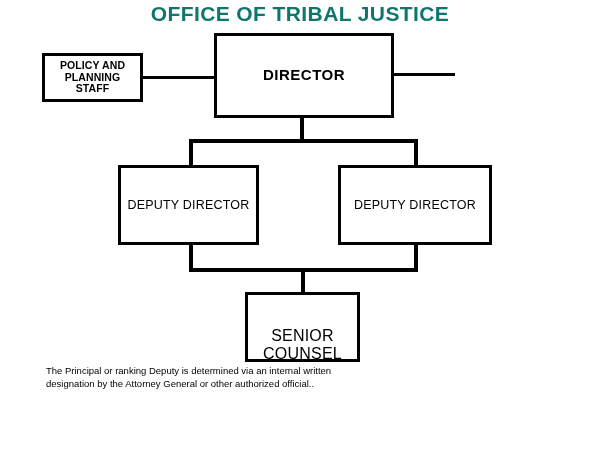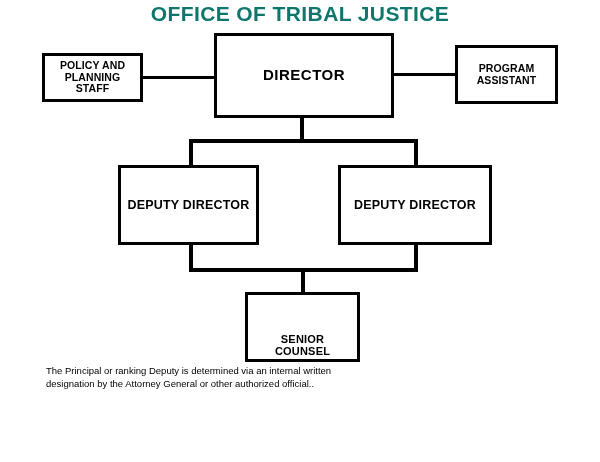--- a/index.html
+++ b/index.html
@@ -43,21 +43,20 @@
     justify-content: center;
     text-align: center;
     line-height: 1.12;
     color: #000000;
     z-index: 3;
   }
   .node-label {
     display: block;
     white-space: pre-line;
     font-family: "Liberation Sans", sans-serif;
-    font-weight: bold;
   }
   .node.director {
     left: 214px;
     top: 33px;
     width: 180px;
     height: 85px;
     border-width: 3px;
   }
   .node.director .node-label {
     font-size: 15px;
@@ -105,21 +104,21 @@
     font-size: 12.5px;
     letter-spacing: 0.2px;
   }
   .node.senior {
     left: 245px;
     top: 292px;
     width: 115px;
     height: 70px;
   }
   .node.senior .node-label {
-    font-size: 11px;
+    font-size: 16px;
     letter-spacing: 0.2px;
     margin-top: 36px;
   }
   .conn {
     position: absolute;
     background: #000000;
     z-index: 1;
   }
   .footnote {
     position: absolute;
@@ -170,24 +169,20 @@
   <div class="node policy">
     <span class="node-label">POLICY AND
 PLANNING
 STAFF</span>
   </div>
 
   <div class="node director">
     <span class="node-label">DIRECTOR</span>
   </div>
 
-  <div class="node program">
-    <span class="node-label">PROGRAM
-ASSISTANT</span>
-  </div>
 
   <div class="node deputy-left">
     <span class="node-label">DEPUTY DIRECTOR</span>
   </div>
 
   <div class="node deputy-right">
     <span class="node-label">DEPUTY DIRECTOR</span>
   </div>
 
   <div class="node senior">

